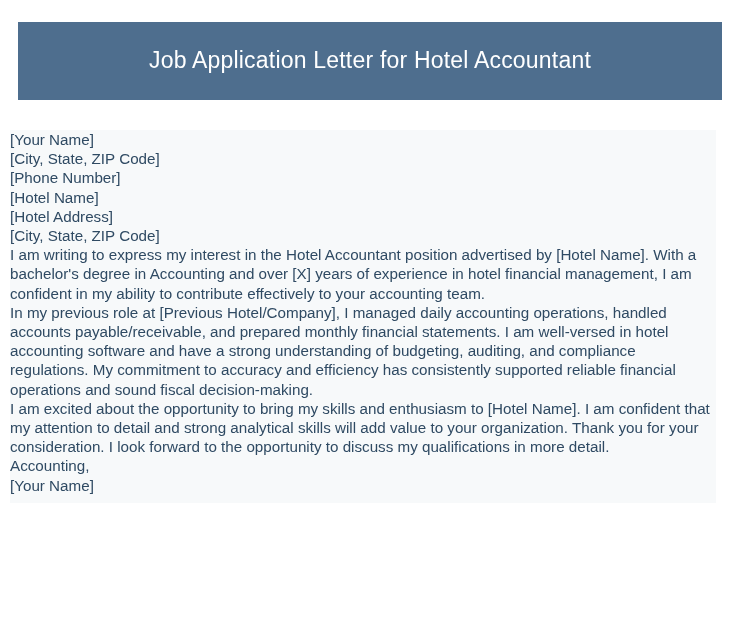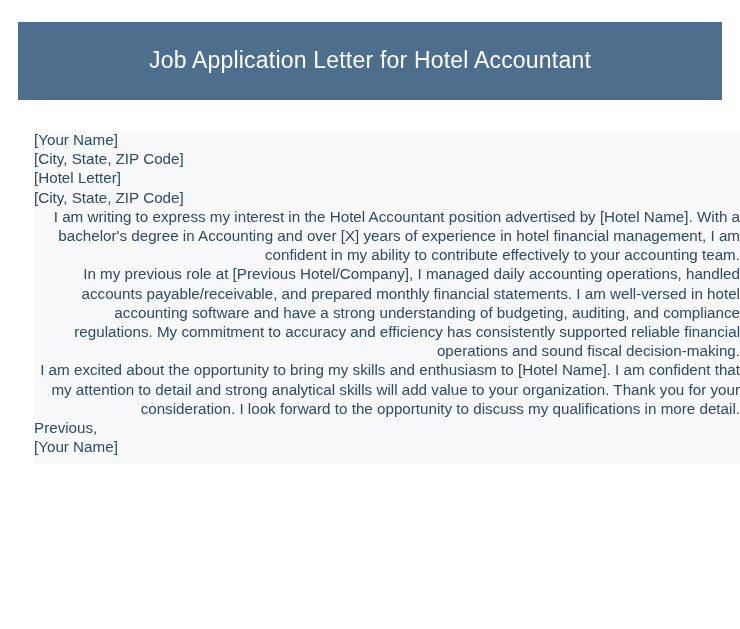--- a/index.html
+++ b/index.html
@@ -33,63 +33,65 @@
   .header-title {
     color: #ffffff;
     font-size: 23px;
     font-weight: normal;
     letter-spacing: 0.2px;
     text-align: center;
     line-height: 1.2;
   }
   .body-area {
     position: absolute;
-    left: 34px;
+    left: 10px;
     top: 130px;
     width: 706px;
   }
   .letter {
     color: #2f4a63;
     font-size: 15.2px;
     line-height: 19.2px;
     background: #f7f9fa;
     padding: 0;
   }
   .line {
     white-space: pre-wrap;
   }
   .para {
     margin: 0;
-    text-align: right;
+    text-align: left;
   }
   .spacer-bottom {
     height: 8px;
   }
 </style>
 </head>
 <body>
 
 <div class="page">
 
   <div class="header-band" style="background: rgb(78, 110, 142);">
     <div class="header-title" style="color: rgb(255, 255, 255);">Job Application Letter for Hotel Accountant</div>
   </div>
 
   <div class="body-area">
     <div class="letter" style="color: rgb(47, 74, 99); background: rgb(247, 249, 250);">
 
       <div class="line">[Your Name]</div>
       <div class="line">[City, State, ZIP Code]</div>
-      <div class="line">[Hotel Letter]</div>
+      <div class="line">[Phone Number]</div>
+      <div class="line">[Hotel Name]</div>
+      <div class="line">[Hotel Address]</div>
       <div class="line">[City, State, ZIP Code]</div>
 
       <p class="para">I am writing to express my interest in the Hotel Accountant position advertised by [Hotel Name]. With a bachelor's degree in Accounting and over [X] years of experience in hotel financial management, I am confident in my ability to contribute effectively to your accounting team.</p>
       <p class="para">In my previous role at [Previous Hotel/Company], I managed daily accounting operations, handled accounts payable/receivable, and prepared monthly financial statements. I am well-versed in hotel accounting software and have a strong understanding of budgeting, auditing, and compliance regulations. My commitment to accuracy and efficiency has consistently supported reliable financial operations and sound fiscal decision-making.</p>
       <p class="para">I am excited about the opportunity to bring my skills and enthusiasm to [Hotel Name]. I am confident that my attention to detail and strong analytical skills will add value to your organization. Thank you for your consideration. I look forward to the opportunity to discuss my qualifications in more detail.</p>
 
-      <div class="line">Previous,</div>
+      <div class="line">Accounting,</div>
       <div class="line">[Your Name]</div>
       <div class="spacer-bottom"></div>
 
     </div>
   </div>
 
 </div>
 
 </body></html>

